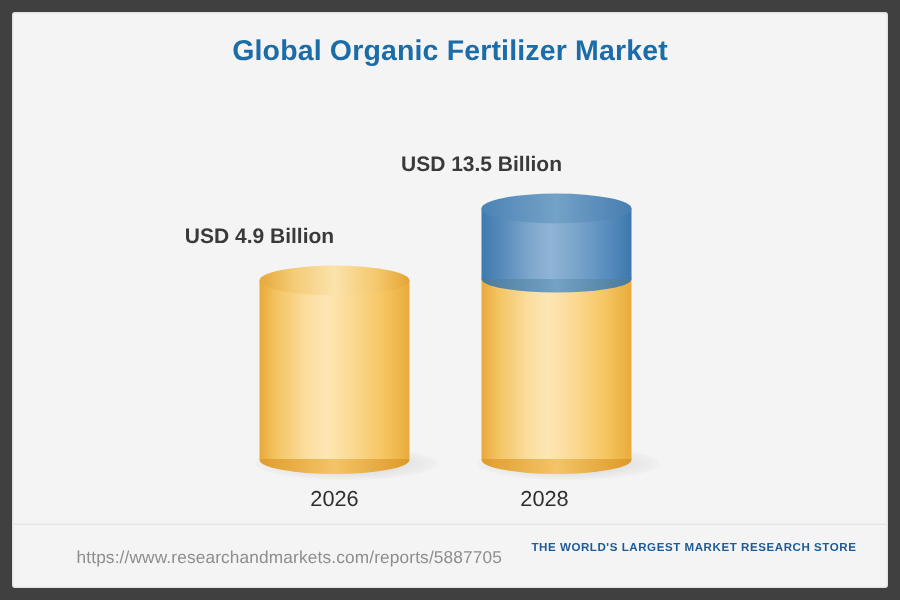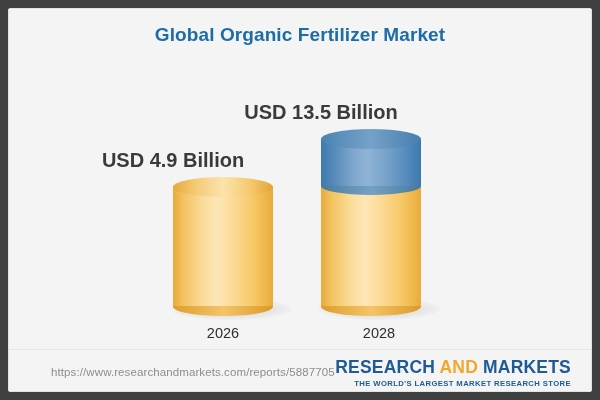--- a/index.html
+++ b/index.html
@@ -56,21 +56,21 @@
     width: 584px;
     height: 384px;
   }
 
   .bar-group { position: absolute; }
 
   .value-label {
     position: absolute;
     width: 220px;
     text-align: center;
-    font-size: 20px;
+    font-size: 14px;
     font-weight: bold;
     color: #3a3a3a;
     white-space: nowrap;
   }
 
   .year-label {
     position: absolute;
     width: 220px;
     text-align: center;
     font-size: 14.5px;
@@ -249,30 +249,29 @@
 
           <div class="cyl-body cyl-body-yellow" style="left: 312px; top: 177px; width: 100px; height: 120px;"></div>
 
           <div class="cyl-seam" style="left: 312px; top: 168px; width: 100px; height: 18px;"></div>
 
           <div class="cyl-body cyl-body-blue" style="left: 312px; top: 130px; width: 100px; height: 47px;"></div>
 
           <div class="cyl-cap cyl-cap-blue" style="left: 312px; top: 120px; width: 100px; height: 20px;"></div>
         </div>
 
-        <div class="year-label" style="left: 260px; top: 316px;">2028</div>
+        <div class="year-label" style="left: 244px; top: 316px;">2028</div>
       </div>
 
     </div>
 
     <div class="footer-divider"></div>
 
     <div class="footer">
       <div class="footer-url">https://www.researchandmarkets.com/reports/5887705</div>
 
       <div class="brand">
-        <div class="brand-name"><span class="brand-word-blue">RESEARCH </span><span class="brand-word-gold">AND </span><span class="brand-word-blue">MARKETS</span></div>
         <div class="brand-tagline">THE WORLD'S LARGEST MARKET RESEARCH STORE</div>
       </div>
     </div>
 
   </div>
 </div>
 
 </body></html>

